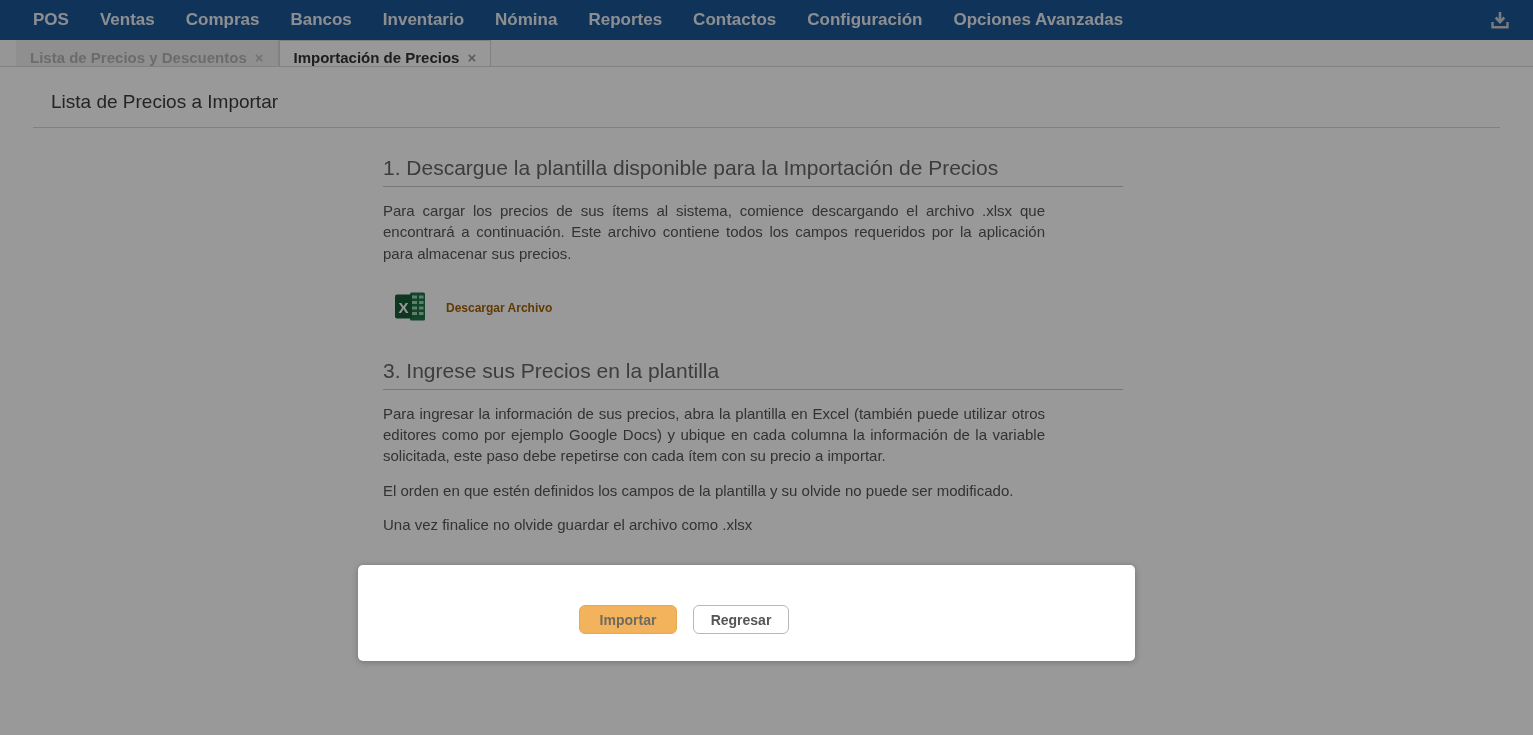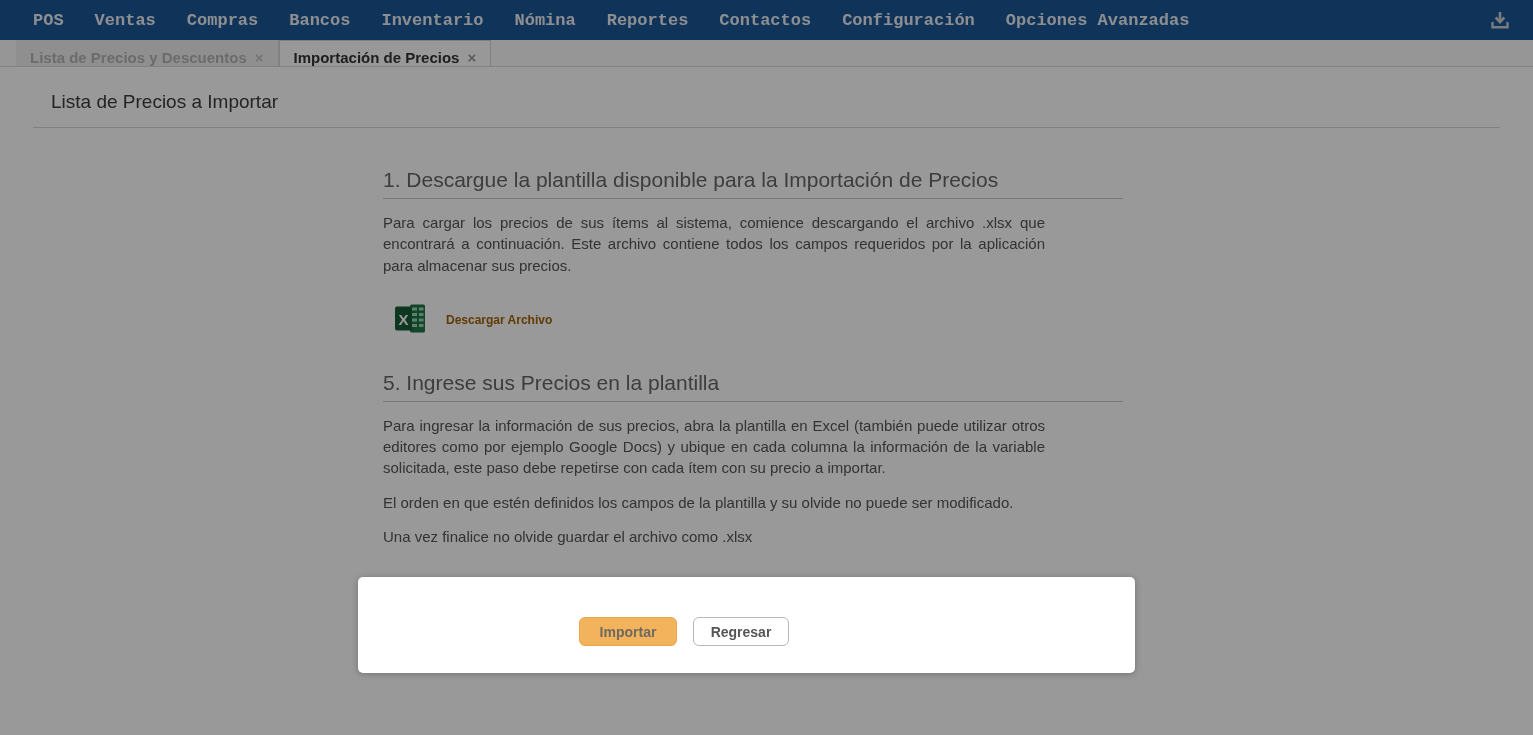--- a/index.html
+++ b/index.html
@@ -1,42 +1,42 @@
 <!DOCTYPE html>
 <html><head>
 <meta charset="utf-8">
 <style>
   * { margin:0; padding:0; box-sizing:border-box; }
   html,body { width:1533px; height:735px; overflow:hidden; background:#fff;
               font-family:"Liberation Sans", sans-serif; position:relative; }
 
   
   .navbar { height:40px; background:#1c5795; display:flex; align-items:center;
-            padding:0 20px 0 33px; gap:31px; position:relative; z-index:1;font-family:Liberation Mono, monospace; }
+            padding:0 20px 0 33px; gap:31px; position:relative; z-index:1; }
   .nav-item { color:#e9edf2; font-size:17px; font-weight:bold; cursor:pointer; white-space:nowrap; }
   .nav-spacer { flex:1; }
   .nav-download { width:26px; height:24px; display:flex; align-items:center; justify-content:center; cursor:pointer; }
 
   
   .tabbar { height:27px; background:#fafafa; border-bottom:1px solid #d9d9d9;
             display:flex; align-items:stretch; padding-left:16px; position:relative; z-index:1; }
   .tab { display:flex; align-items:flex-end; gap:8px; padding:0 14px; font-size:15px;
          font-weight:bold; cursor:pointer; }
   .tab.inactive { background:#efefef; color:#b3b3b3; border-right:1px solid #dcdcdc; }
   .tab.inactive .tab-close { color:#c0c0c0; }
   .tab.active { background:#fdfdfd; color:#333; border:1px solid #d5d5d5; border-bottom:none; }
   .tab.active .tab-close { color:#9a9a9a; }
   .tab-close { font-size:15px; font-weight:bold; }
 
   
   .page-head { margin:24px 33px 0 33px; border-bottom:1px solid #d8d8d8; padding-bottom:14px; }
   .page-title { margin-left:18px; font-size:19px; font-weight:normal; color:#3c3c3c; }
 
   
-  .content { width:740px; margin-left:383px; margin-top:40px; }
+  .content { width:740px; margin-left:383px; margin-top:28px; }
   .step-heading { font-size:21px; font-weight:400; color:#666; padding-bottom:6px;
                   border-bottom:1px solid #c9c9c9; }
   .para { width:662px; margin-top:13px; font-size:15px; line-height:1.42; color:#555;
           text-align:justify; }
   .download-row { display:flex; align-items:center; gap:20px; margin:28px 0 0 12px; }
   .dl-link { color:#a16207; font-size:12px; font-weight:bold; cursor:pointer; }
   .sect2 { margin-top:34px; }
 
   
   .card { position:relative; z-index:20; width:777px; margin-left:358px; margin-top:30px;
@@ -115,21 +115,21 @@
             <rect x="24" y="20" width="4.5" height="3"></rect>
         </g>
         <rect x="0" y="2.5" width="17" height="24" rx="2" fill="#185c37"></rect>
         <text x="8.5" y="20.5" text-anchor="middle" font-family="Liberation Sans, sans-serif" font-size="15" font-weight="bold" fill="#ffffff">X</text>
       </svg>
     </span>
     <span class="dl-link">Descargar Archivo</span>
   </div>
 
   <div class="sect2">
-    <div class="step-heading">5. Ingrese sus Precios en la plantilla</div>
+    <div class="step-heading">3. Ingrese sus Precios en la plantilla</div>
     <p class="para">Para ingresar la información de sus precios, abra la plantilla en Excel (también puede utilizar otros editores como por ejemplo Google Docs) y ubique en cada columna la información de la variable solicitada, este paso debe repetirse con cada ítem con su precio a importar.</p>
     <p class="para">El orden en que estén definidos los campos de la plantilla y su olvide no puede ser modificado.</p>
     <p class="para">Una vez finalice no olvide guardar el archivo como .xlsx</p>
   </div>
 </div>
 
 <div class="card">
   <div class="actions-row">
     <button class="btn btn-import">Importar</button>
     <button class="btn btn-back">Regresar</button>

